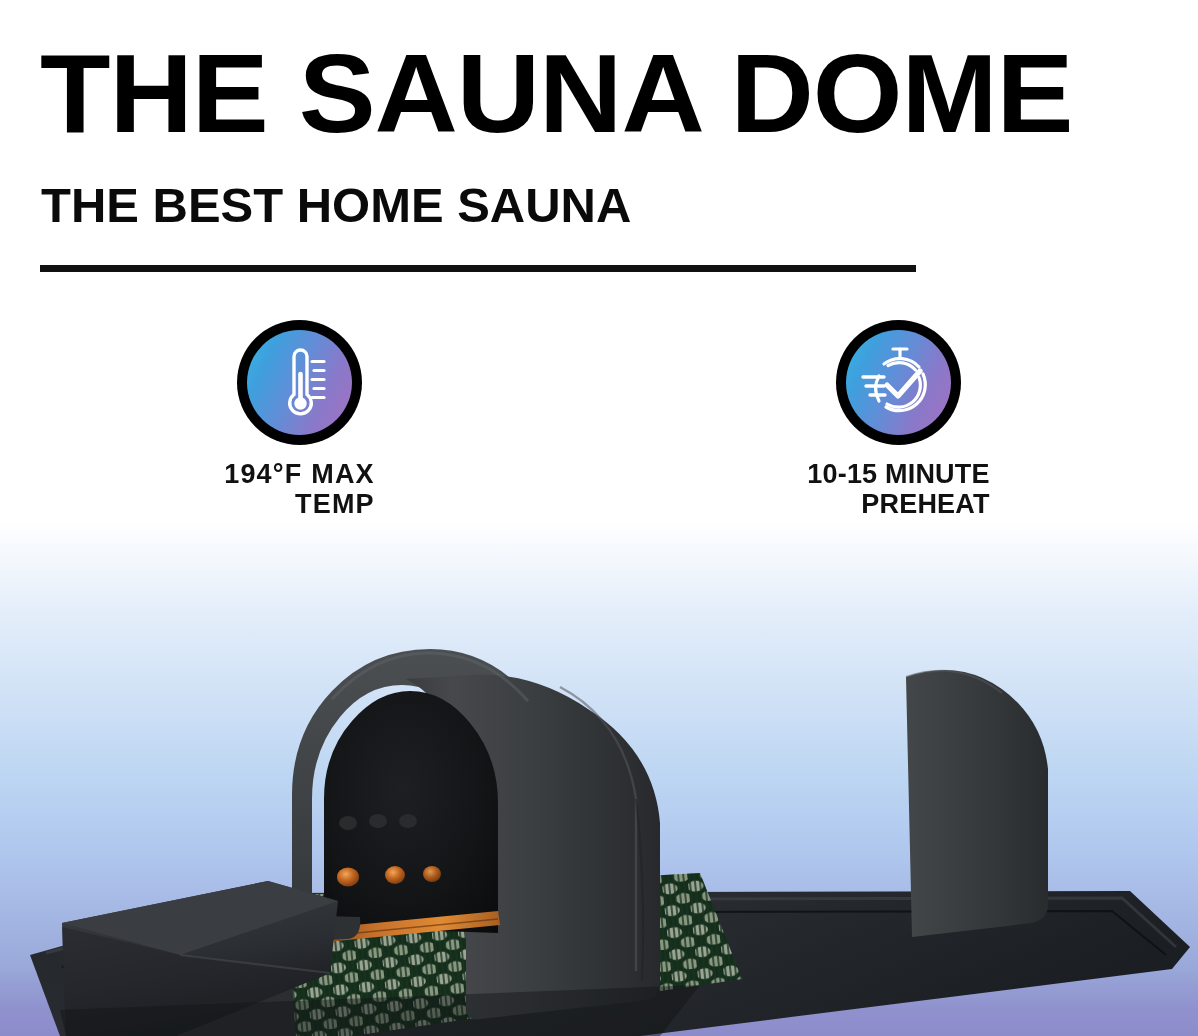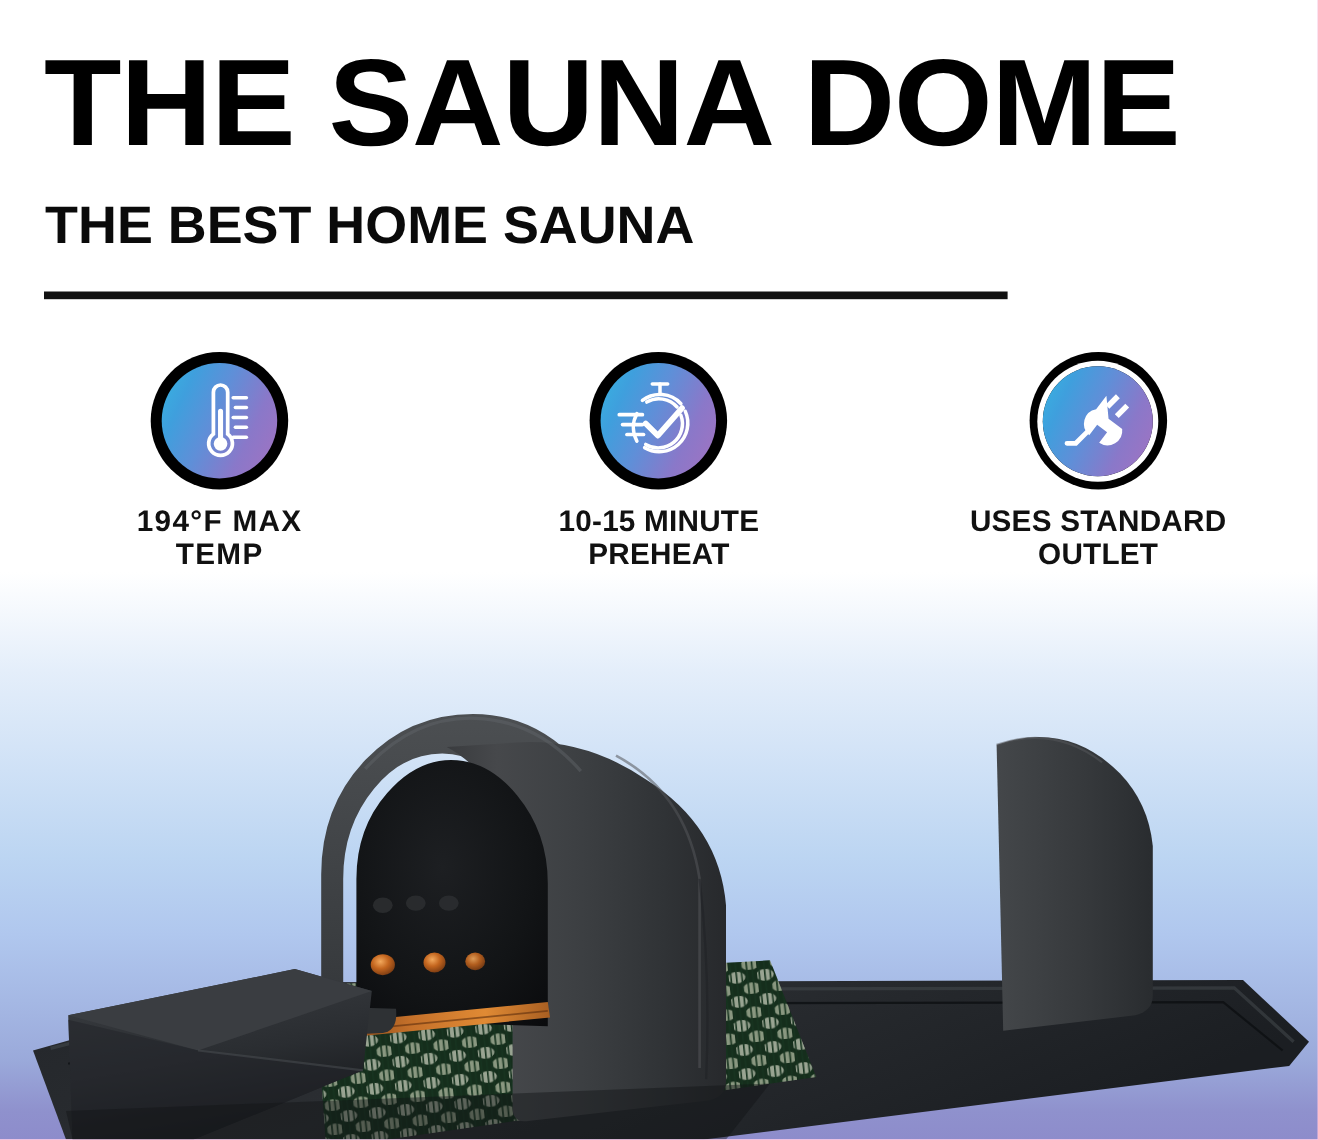--- a/index.html
+++ b/index.html
@@ -1,21 +1,21 @@
 <!DOCTYPE html>
 <html><head>
 <meta charset="utf-8">
 <style>
   html,body{margin:0;padding:0;}
   body{
     width:1198px;height:1036px;overflow:hidden;
     font-family:"Liberation Sans", sans-serif;
     background:#ffffff;
   }
-  #page{position:relative;width:1198px;height:1036px;overflow:hidden;background:#f9a8d4;}
+  #page{position:relative;width:1198px;height:1036px;overflow:hidden;background:#ec4899;}
 
   
   .bg-gradient{
     position:absolute;left:0;top:0;width:1198px;height:1036px;
     background:linear-gradient(to bottom,
        #ffffff 0px, #ffffff 520px,
        #f4f8fd 558px,
        #e4eefa 610px,
        #cfe1f6 700px,
        #bcd5f2 780px,
@@ -65,21 +65,21 @@
     background:linear-gradient(115deg,#35b6e2 0%,#3f9fdd 22%,#5f8fd8 45%,#8a78c9 72%,#a472c0 100%);
     display:flex;align-items:center;justify-content:center;
     overflow:hidden;
   }
   .badge.ring .disc{
     width:100px;height:100px;
     box-shadow:0 0 0 5px #ffffff;
   }
   .badge svg{display:block;}
   .f-label{
-    margin-top:14px;text-align:center;
+    margin-top:14px;text-align:right;
     font-size:27px;line-height:30px;font-weight:700;
     color:#111;letter-spacing:0.2px;
     white-space:pre-line;
   }
   .f-label.wide{letter-spacing:1.2px;}
 
   
   .product{position:absolute;left:0;top:555px;width:1198px;height:481px;z-index:4;}
   .product svg{display:block;}
 </style>
@@ -142,38 +142,20 @@
               <line x1="9" y1="45" x2="27" y2="45"></line>
               <line x1="13" y1="54" x2="28" y2="54"></line>
             </g>
           </svg>
         </div>
       </div>
       <div class="f-label">10-15 MINUTE
 PREHEAT</div>
     </div>
 
-    <div class="feature">
-      <div class="badge ring">
-        <div class="disc">
-          <svg width="76" height="76" viewBox="0 0 76 76">
-            <g fill="#ffffff">
-              <path d="M49 16 L38 27 a13.5 13.5 0 0 0 -9.5 22.5 L37 41 l8 8 l-8.5 8.5 A13.5 13.5 0 0 0 59 48 L48 37 Z" transform="rotate(-8 38 38)"></path>
-              <path d="M54.5 13.5 L45 23 l3.5 3.5 l9.5 -9.5 Z"></path>
-              <path d="M63 22 L53.5 31.5 l3.5 3.5 l9.5 -9.5 Z"></path>
-            </g>
-            <g fill="none" stroke="#ffffff" stroke-width="4.4" stroke-linecap="round">
-              <path d="M30 46 L18 58 H10"></path>
-            </g>
-          </svg>
-        </div>
-      </div>
-      <div class="f-label">USES STANDARD
-OUTLET</div>
-    </div>
 
 
   </div>
 
   <div class="product">
     <svg width="1198" height="481" viewBox="0 0 1198 481">
       <defs>
         <linearGradient id="domeFace" x1="0" y1="0" x2="1" y2="0">
           <stop offset="0%" stop-color="#3a3c3f"></stop>
           <stop offset="18%" stop-color="#46484b"></stop>

